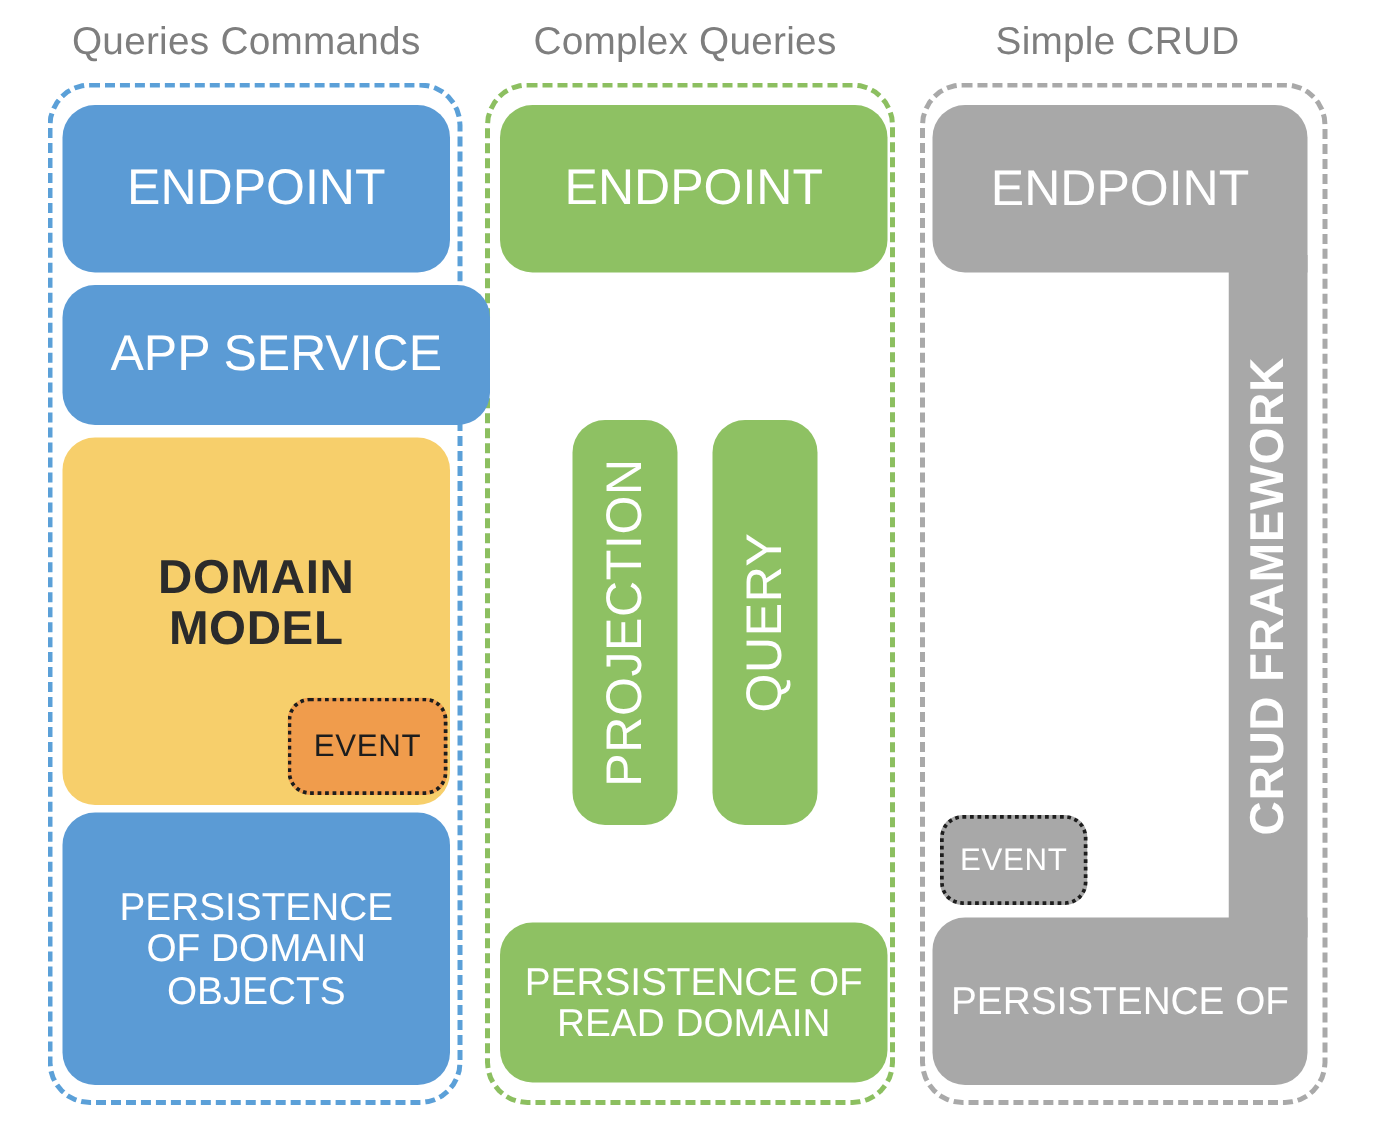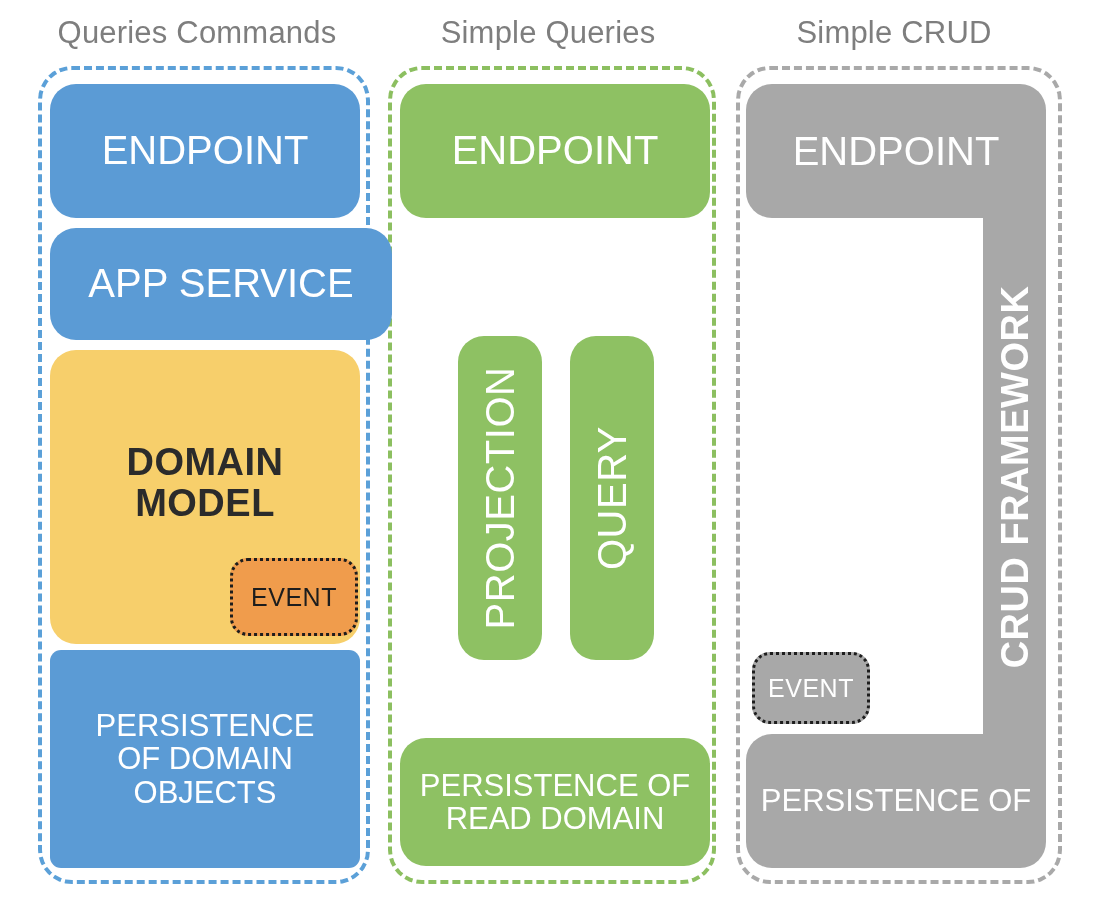--- a/index.html
+++ b/index.html
@@ -61,21 +61,21 @@
     line-height: 1.08;
   }
   .blue   { background: #5B9BD5; }
   .green  { background: #8EC163; }
   .yellow { background: #F7CF6B; color: #2b2b2b; font-weight: 700; }
 
   
   #blk-endpoint-cmd  { left: 50px; top: 84px;  width: 310px; height: 134px; font-size: 40px; }
   #blk-app-service   { left: 50px; top: 228px; width: 342px; height: 112px; font-size: 40px; }
   #blk-domain-model  { left: 50px; top: 350px; width: 310px; height: 294px; font-size: 38px; }
-  #blk-persist-domain{ left: 50px; top: 650px; width: 310px; height: 218px; font-size: 31px; border-radius: 11px; }
+  #blk-persist-domain{ left: 50px; top: 650px; width: 310px; height: 218px; font-size: 31px; }
 
   #blk-domain-model .dm-label {
     position: absolute;
     left: 0; right: 0;
     top: 92px;
     letter-spacing: 0.5px;
     text-align: center;
   }
 
   
@@ -187,21 +187,21 @@
     letter-spacing: 0.5px;
     z-index: 3;
   }
 </style>
 </head>
 <body>
 
 <div id="canvas">
 
   <div class="col-title" id="title-1">Queries Commands</div>
-  <div class="col-title" id="title-2">Simple Queries</div>
+  <div class="col-title" id="title-2">Complex Queries</div>
   <div class="col-title" id="title-3">Simple CRUD</div>
 
   <div class="group" id="group-commands"></div>
   <div class="group" id="group-queries"></div>
   <div class="group" id="group-crud"></div>
 
   <div class="block blue" id="blk-endpoint-cmd">ENDPOINT</div>
 
   <div class="block blue" id="blk-app-service">APP SERVICE</div>
 

